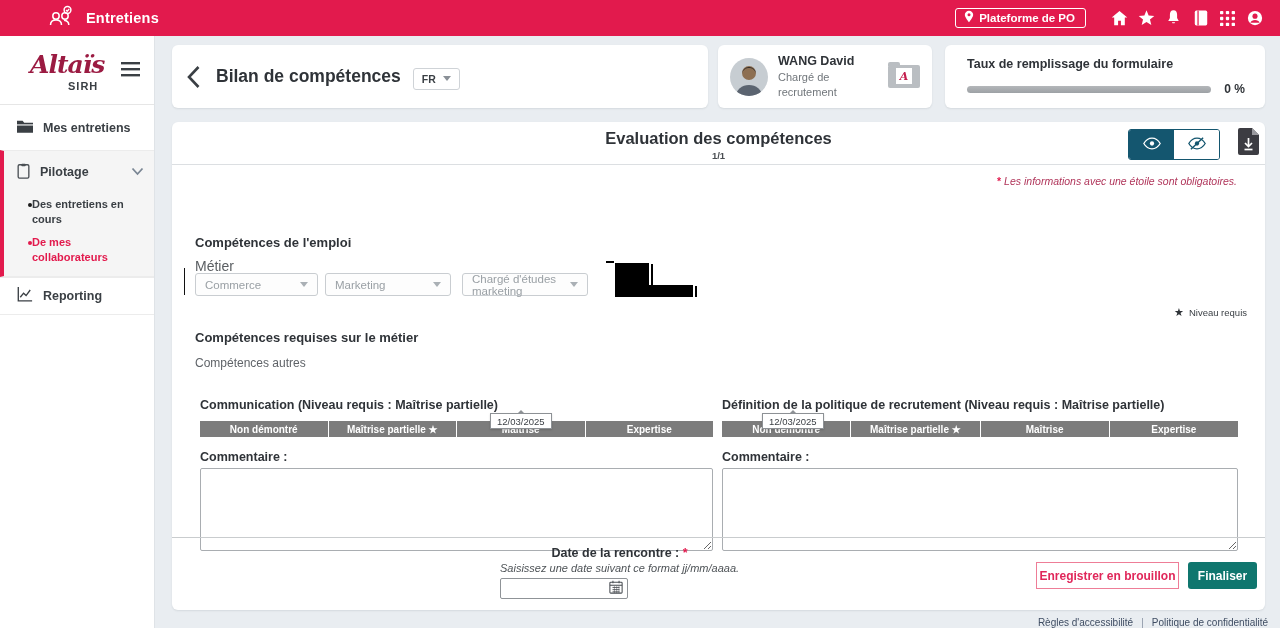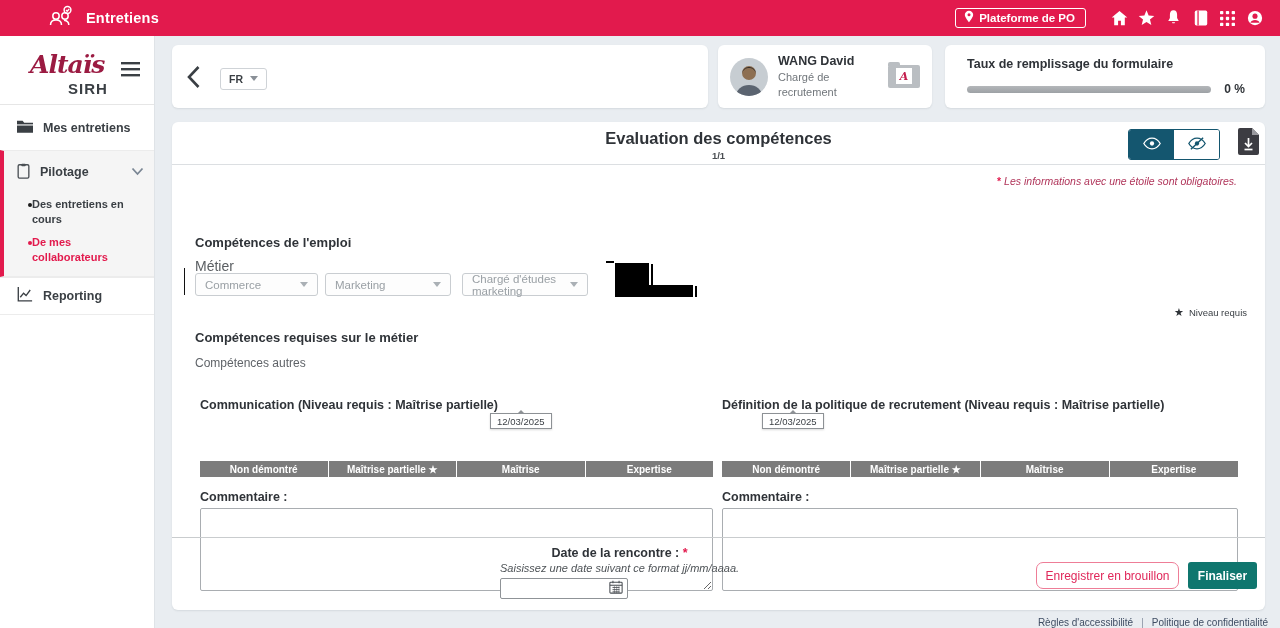--- a/index.html
+++ b/index.html
@@ -17,21 +17,21 @@
     border-radius:3px; padding:2px 10px 3px 8px; font-size:11.5px; font-weight:600;
     background:transparent; color:#fff; cursor:pointer; margin-right:20px; height:20px; }
   .tb-ico { width:27px; height:20px; display:flex; align-items:center; justify-content:center; cursor:pointer; }
 
   
   .sidebar { position:absolute; left:0; top:36px; width:155px; bottom:0; background:#fff;
     border-right:1px solid #dfe3e7; z-index:20; }
   .logo-block { position:relative; height:69px; border-bottom:1px solid #e6e6e6; }
   .brand { position:absolute; left:30px; top:14px; font-family:"DejaVu Serif", serif;
     font-style:italic; font-weight:700; font-size:25px; color:#9b1b42; letter-spacing:-1px; }
-  .brand-sub { position:absolute; left:68px; top:44px; font-size:15px; font-weight:700;
+  .brand-sub { position:absolute; left:68px; top:44px; font-size:11px; font-weight:700;
     color:#3a3f44; letter-spacing:1px; }
   .hamburger { position:absolute; right:14px; top:26px; cursor:pointer; }
   .side-item { display:flex; align-items:center; gap:10px; padding:0 0 0 17px; height:45px;
     font-size:12.5px; font-weight:700; color:#3a3f44; cursor:pointer; background:#fff; }
   .side-item.reporting { border-top:1px solid #ececec; border-bottom:1px solid #ececec; height:38px; }
   .pilotage-wrap { background:#f5f5f5; border-left:4px solid #e21a4d; border-top:1px solid #ececec;
     border-bottom:1px solid #ececec; padding-bottom:8px; }
   .pilotage-head { display:flex; align-items:center; gap:10px; padding:0 10px 0 13px; height:42px;
     font-size:12.5px; font-weight:700; color:#3a3f44; cursor:pointer; }
   .pilotage-head .chev { margin-left:auto; }
@@ -112,21 +112,21 @@
 
   .skills-heading { position:absolute; left:23px; top:208px; font-size:13px; font-weight:700; color:#2f3338; }
   .skills-sub { position:absolute; left:23px; top:234px; font-size:12px; color:#5f6368; }
 
   .comp-col { position:absolute; top:252px; }
   .col-left { left:28px; width:513px; }
   .col-right { left:550px; width:516px; }
   .comp-title { font-size:12.5px; font-weight:700; color:#2f3338; height:17px; white-space:nowrap; overflow:hidden;margin-top:24px; }
   .level-row { display:flex; gap:1px; margin-top:6px; }
   .level-cell { flex:1; height:16px; background:#7c7c7c; color:#fff; font-size:10px; font-weight:700;
-    display:flex; align-items:center; justify-content:center; cursor:pointer; white-space:nowrap;margin-top:40px; }
+    display:flex; align-items:center; justify-content:center; cursor:pointer; white-space:nowrap; }
   .comment-label { margin-top:13px; font-size:12.5px; font-weight:700; color:#2f3338; }
   .comment-box { margin-top:4px; width:100%; height:83px; border:1px solid #a9adb1; border-radius:2px;
     resize:both; font-family:"Liberation Sans", sans-serif; font-size:12px; padding:4px; color:#333; }
   .date-tooltip { position:absolute; top:39px; height:16px; padding:0 6px; background:#fff;
     border:1px solid #8d9195; font-size:9.5px; color:#3a3f44; display:flex; align-items:center;
     box-shadow:0 1px 2px rgba(0,0,0,.15); z-index:5; }
   .date-tooltip::before { content:""; position:absolute; top:-4px; left:50%; margin-left:-4px;
     width:0; height:0; border-left:4px solid transparent; border-right:4px solid transparent;
     border-bottom:4px solid #8d9195; }
   .tt-left { left:290px; } .tt-right { left:40px; }
@@ -136,21 +136,21 @@
   .date-label { font-size:12.5px; font-weight:700; color:#2f3338;text-align:center; }
   .date-label .star { color:#e21a4d; }
   .date-hint { font-size:11px; font-style:italic; color:#4d5256; margin-top:2px; }
   .date-input-wrap { margin-top:4px; width:128px; height:21px; border:1px solid #8f9397; border-radius:2px;
     display:flex; align-items:center; background:#fff; }
   .date-input { flex:1; border:none; outline:none; height:17px; width:90px; font-size:11px; padding:0 4px;
     font-family:"Liberation Sans", sans-serif; }
   .cal-btn { width:22px; height:19px; display:flex; align-items:center; justify-content:center;
     background:none; border:none; cursor:pointer; }
   .draft-btn { position:absolute; left:864px; top:24px; width:143px; height:27px; background:#fff;
-    border:1px solid #ee7d97; border-radius:7px; color:#e0275a; font-size:12px; font-weight:400;
+    border:1px solid #ee7d97; border-radius:0; color:#e0275a; font-size:12px; font-weight:700;
     cursor:pointer; font-family:"Liberation Sans", sans-serif; }
   .finalize-btn { position:absolute; left:1016px; top:24px; width:69px; height:27px; background:#0f766e;
     border:none; border-radius:3px; color:#fff; font-size:12px; font-weight:600; cursor:pointer;
     font-family:"Liberation Sans", sans-serif; }
 
   .footer-links { position:absolute; right:12px; top:581px; font-size:10px; color:#3f4d63;
     display:flex; gap:8px; align-items:center; }
   .footer-links a { color:#3f4d63; text-decoration:none; cursor:pointer; }
   .footer-sep { color:#8b95a5; }
 </style>
@@ -287,20 +287,21 @@
   </div>
 
   <div class="main">
 
     <div class="card title-card">
       <span class="back-btn">
         <svg width="15" height="24" viewBox="0 0 15 24" fill="none" stroke="#3a3f44" stroke-width="2.6">
             <path d="M12.5 2 L3 12 L12.5 22"></path>
           </svg>
       </span>
+      <span class="page-title">Bilan de compétences</span>
       <span class="lang-select">
         <span>FR</span>
         <span class="caret-down"></span>
       </span>
     </div>
 
     <div class="card user-card">
       <span class="avatar">
         <svg width="38" height="38" viewBox="0 0 38 38">
             <rect width="38" height="38" fill="#c7cdd2"></rect>

